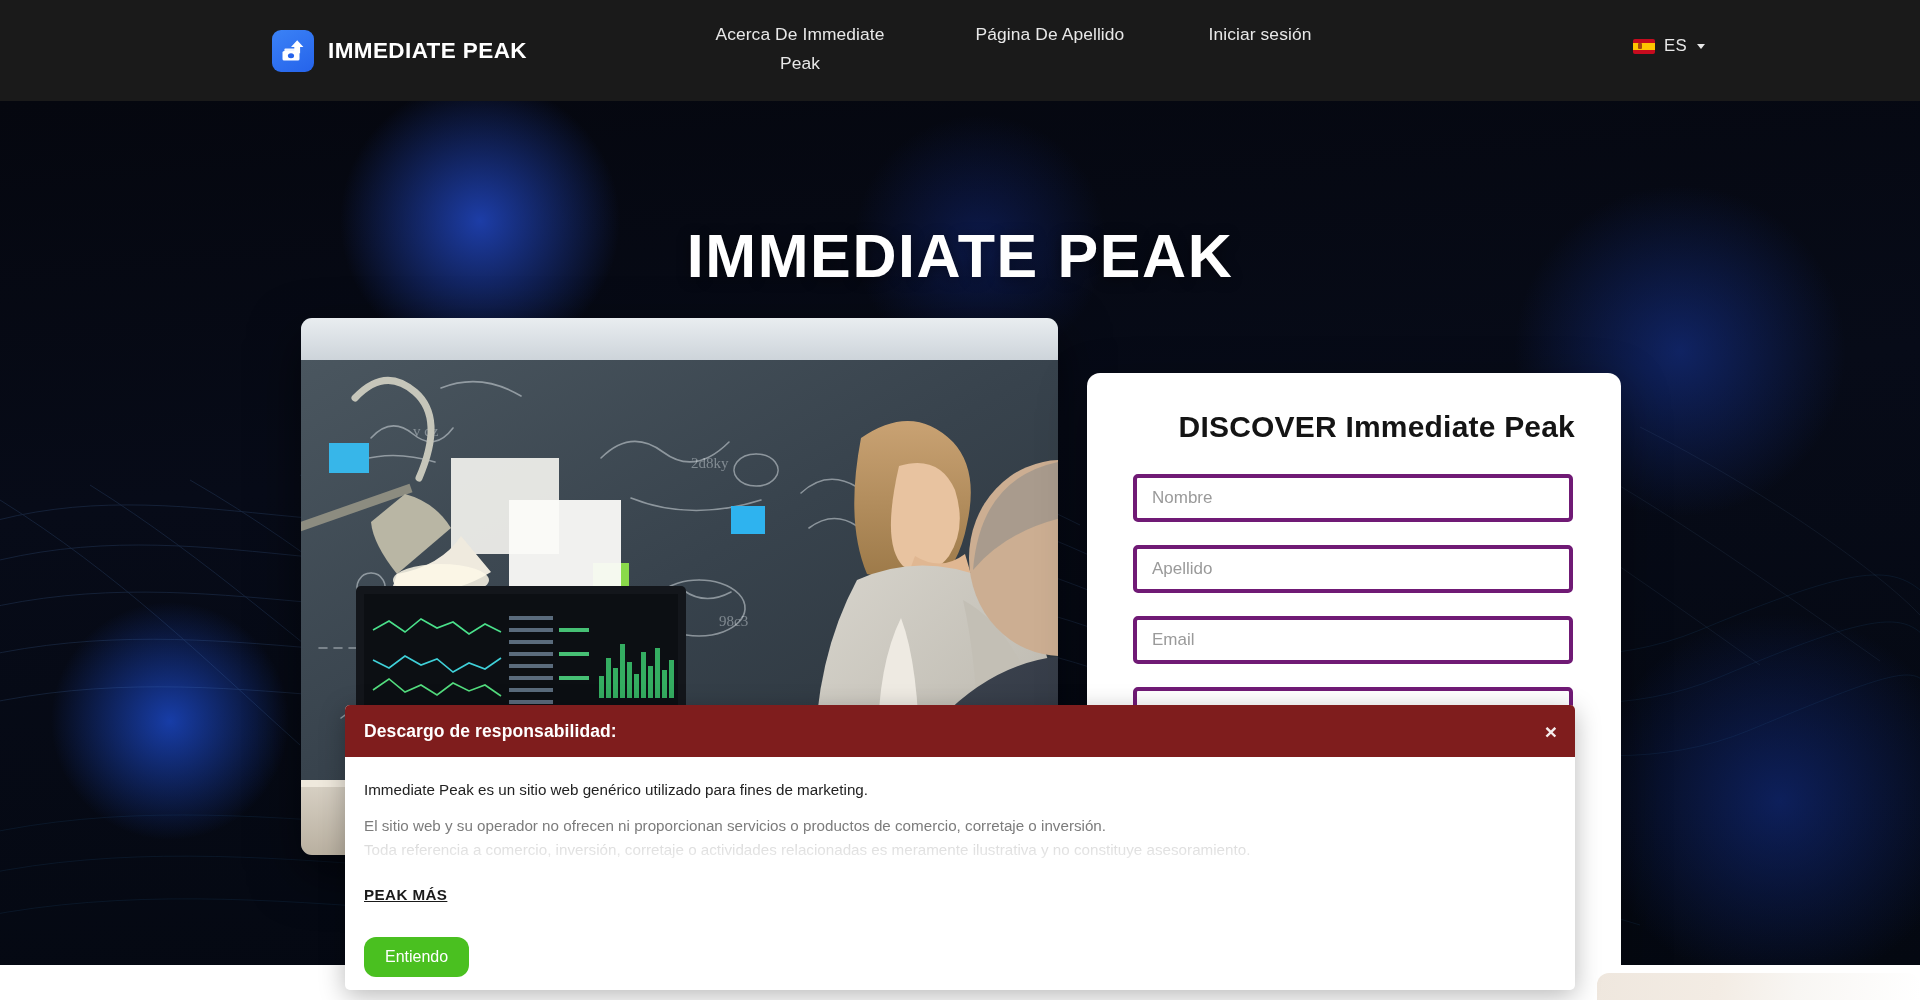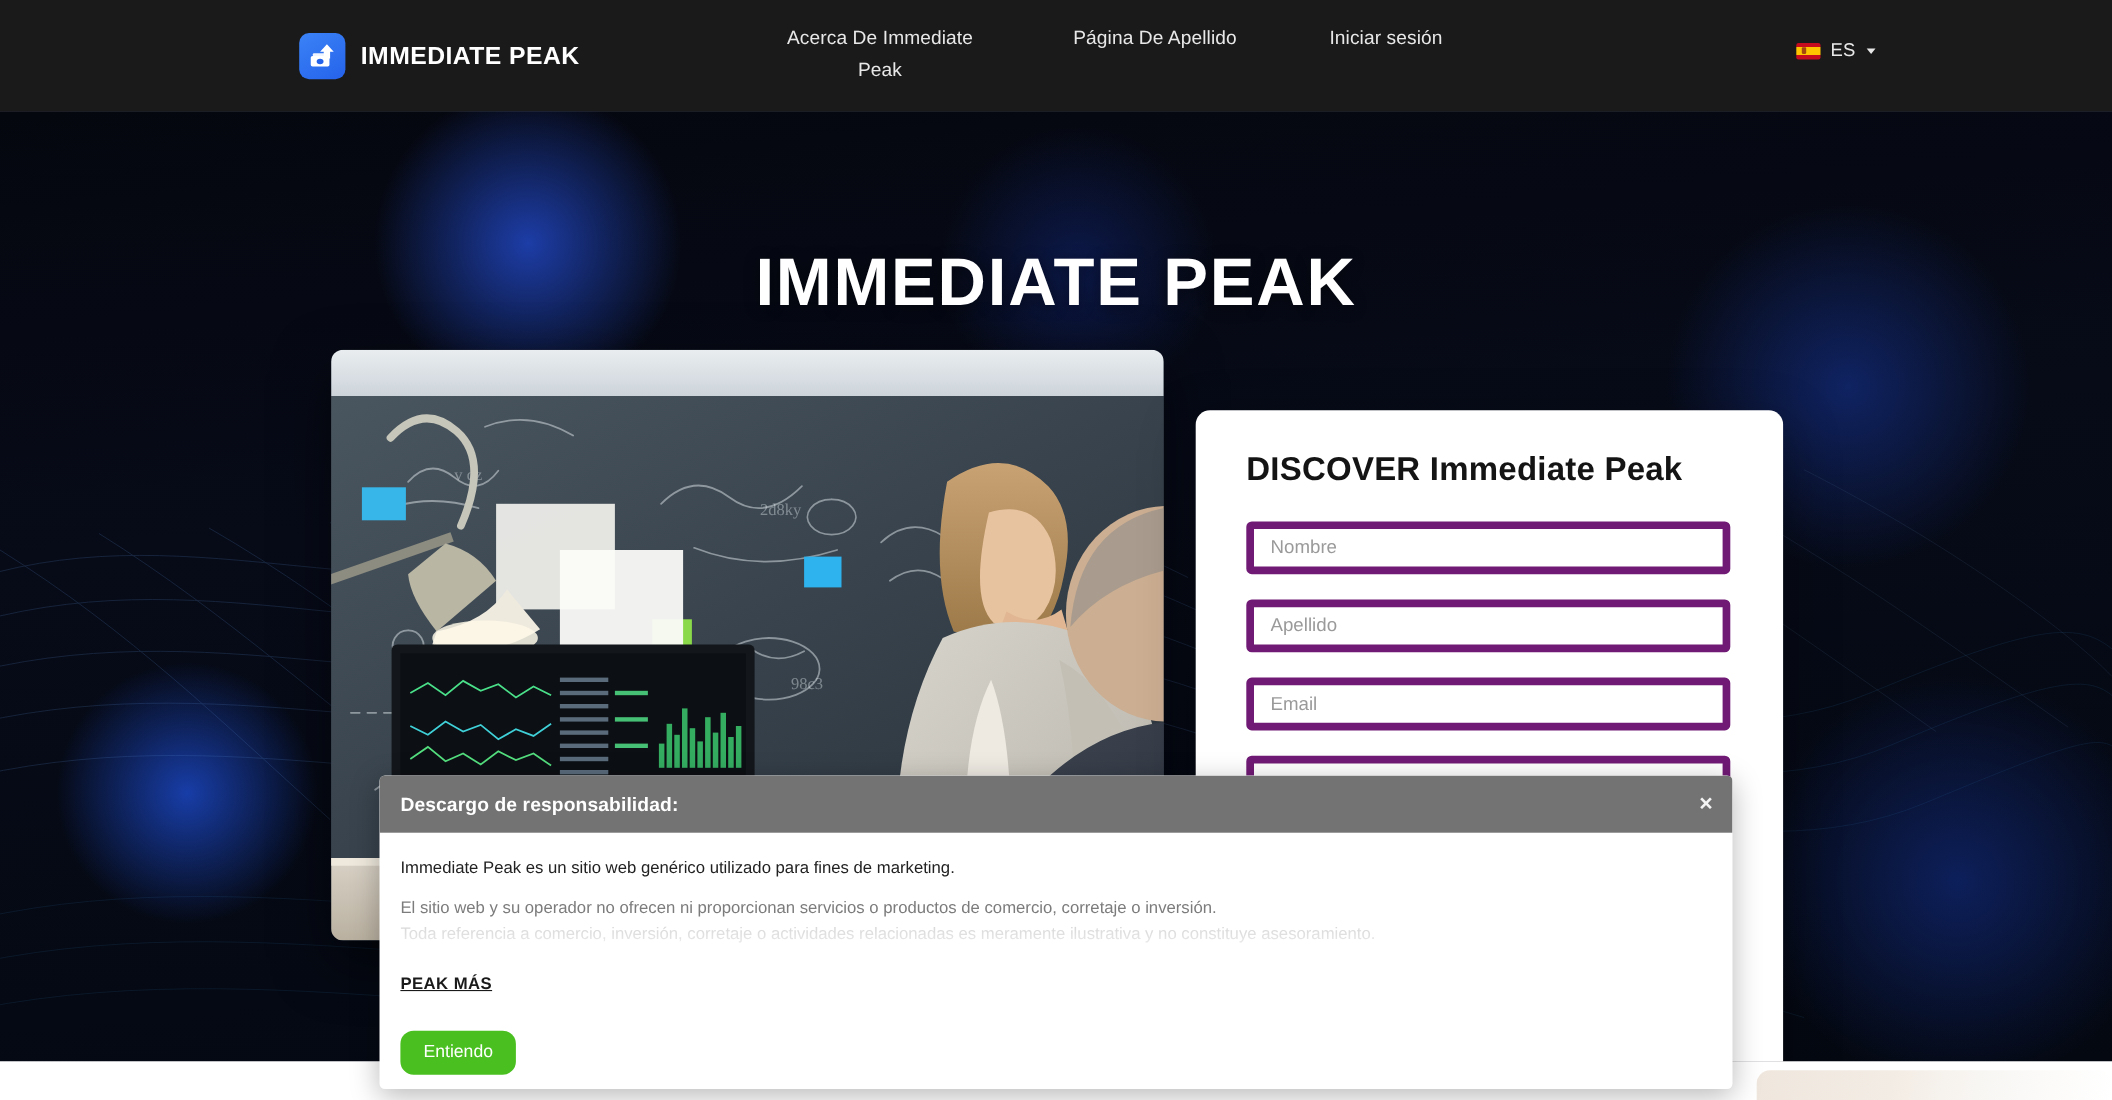--- a/index.html
+++ b/index.html
@@ -112,26 +112,26 @@
   
   .signup {
     position: absolute; left: 1087px; top: 272px;
     width: 534px; height: 625px;
     background: #ffffff; border-radius: 13px;
     box-shadow: 0 16px 48px rgba(0,0,0,.35);
     padding: 34px 46px 0 46px;
   }
   .signup-title {
     color: #141414; font-size: 30px; font-weight: 700;
-    text-align: left; line-height: 40px; letter-spacing: .2px;
+    text-align: right; line-height: 40px; letter-spacing: .2px;
     margin-bottom: 27px;
   }
   .field {
     width: 440px; height: 48px;
-    border: 7px solid #701a75; border-radius: 5px;
+    border: 4px solid #701a75; border-radius: 5px;
     background: #fff; margin-bottom: 23px;
     padding: 0 15px; font-size: 17px; color: #222;
     font-family: "Liberation Sans", sans-serif;
     outline: none; display: block;
   }
   .field::placeholder { color: #9a9a9a; }
   .submit-btn {
     width: 440px; height: 58px; border: none; border-radius: 7px;
     background: #2563eb; color: #fff;
     font-size: 19px; font-weight: 700; letter-spacing: .8px;
@@ -154,21 +154,21 @@
   
   .modal-shadow {
     position: absolute; left: 345px; top: 705px;
     width: 1230px; height: 285px;
     background: #ffffff; border-radius: 5px;
     box-shadow: 0 6px 26px rgba(0,0,0,.28);
     z-index: 60; overflow: hidden;
   }
   .modal-header {
     position: relative; height: 52px;
-    background: #737373; display: flex; align-items: center;
+    background: #7f1d1d; display: flex; align-items: center;
     padding: 0 19px;
   }
   .modal-title {
     color: #ffffff; font-size: 17.5px; font-weight: 700; letter-spacing: .1px;
   }
   .modal-close {
     position: absolute; right: 18px; top: 50%; transform: translateY(-50%);
     color: #ffffff; font-size: 21px; line-height: 1; font-weight: 700;
     background: none; border: none; cursor: pointer; opacity: .92;
     font-family: "Liberation Sans", sans-serif;

